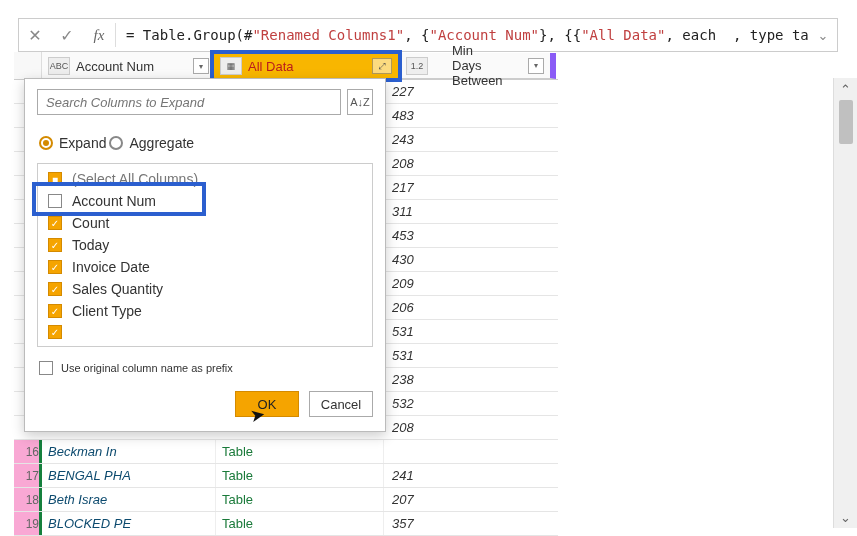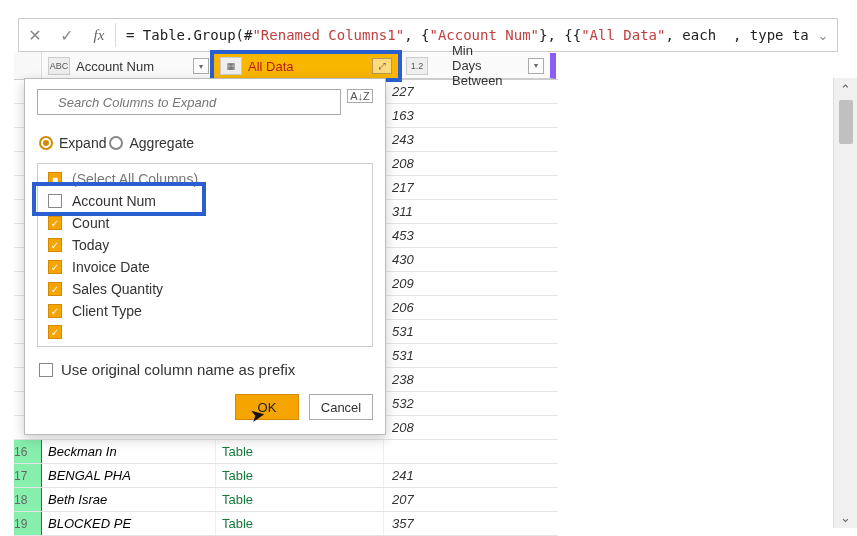--- a/index.html
+++ b/index.html
@@ -136,32 +136,32 @@
   .grid-body {
     position: absolute;
     top: 80px; left: 14px;
     width: 544px;
   }
   .grid-row {
     display: flex; height: 24px;
     border-bottom: 1px solid #e5e5e5;
   }
   .grid-row .rn {
-    width: 28px; text-align: left;
-    background: #86efac;
-    border-right: 1px solid #15803d;
+    width: 28px; text-align: right;
+    background: #f9a8d4;
+    border-right: 3px solid #15803d;
     color: #666;
     font-size: 12px;
     line-height: 24px;
   }
   .grid-row .c1 {
     width: 174px; padding: 0 6px; line-height: 24px;
     border-right: 1px solid #eee;
     font-style: italic;
-    color: #000000;
+    color: #0c4a6e;
   }
   .grid-row .c2 {
     width: 168px; padding: 0 6px; line-height: 24px;
     border-right: 1px solid #eee;
     color: #1a7a3a;
   }
   .grid-row .c3 {
     width: 170px; padding: 0 8px; line-height: 24px;
     text-align: left;
     font-style: italic;
@@ -180,27 +180,27 @@
     box-shadow: 0 4px 12px rgba(0,0,0,0.2);
     padding: 10px 12px 14px 12px;
     z-index: 40;
   }
   .search-row {
     display: flex; gap: 6px; margin-bottom: 14px;
   }
   .search-input {
     flex: 1; height: 26px;
     border: 1px solid #aaa;
-    padding: 0 20px;
+    padding: 0 8px;
     font-style: italic;
     color: #888;
     font-size: 13px;
   }
   .sort-btn {
-    width: 26px; height: 14px;
+    width: 26px; height: 26px;
     border: 1px solid #aaa;
     display: flex; align-items: center; justify-content: center;
     font-size: 11px;
     color: #555;
     background: #fff;
   }
   .radio-row {
     display: flex; gap: 3px;
     padding: 6px 2px 12px 2px;
   }
@@ -234,21 +234,21 @@
   .col-item.selectall { color: #777; }
   .highlight-box {
     position: absolute;
     left: -6px; top: 18px;
     width: 174px; height: 34px;
     border: 4px solid #2b5fcf;
     pointer-events: none;
   }
   .prefix-row {
     display: flex; align-items: center; gap: 8px;
-    font-size: 15px;
+    font-size: 11px;
     padding: 2px 0 16px 2px;
   }
   .btn-row {
     display: flex; justify-content: flex-end; gap: 10px;
   }
   .btn {
     min-width: 64px; height: 26px;
     border: 1px solid #aaa;
     background: #fff;
     font-size: 13px;
@@ -333,21 +333,21 @@
       <div class="grid-row vonly">
         <div class="rn"></div>
         <div class="c1"></div>
         <div class="c2"></div>
         <div class="c3">227</div>
       </div>
       <div class="grid-row vonly">
         <div class="rn"></div>
         <div class="c1"></div>
         <div class="c2"></div>
-        <div class="c3">163</div>
+        <div class="c3">483</div>
       </div>
       <div class="grid-row vonly">
         <div class="rn"></div>
         <div class="c1"></div>
         <div class="c2"></div>
         <div class="c3">243</div>
       </div>
       <div class="grid-row vonly">
         <div class="rn"></div>
         <div class="c1"></div>

